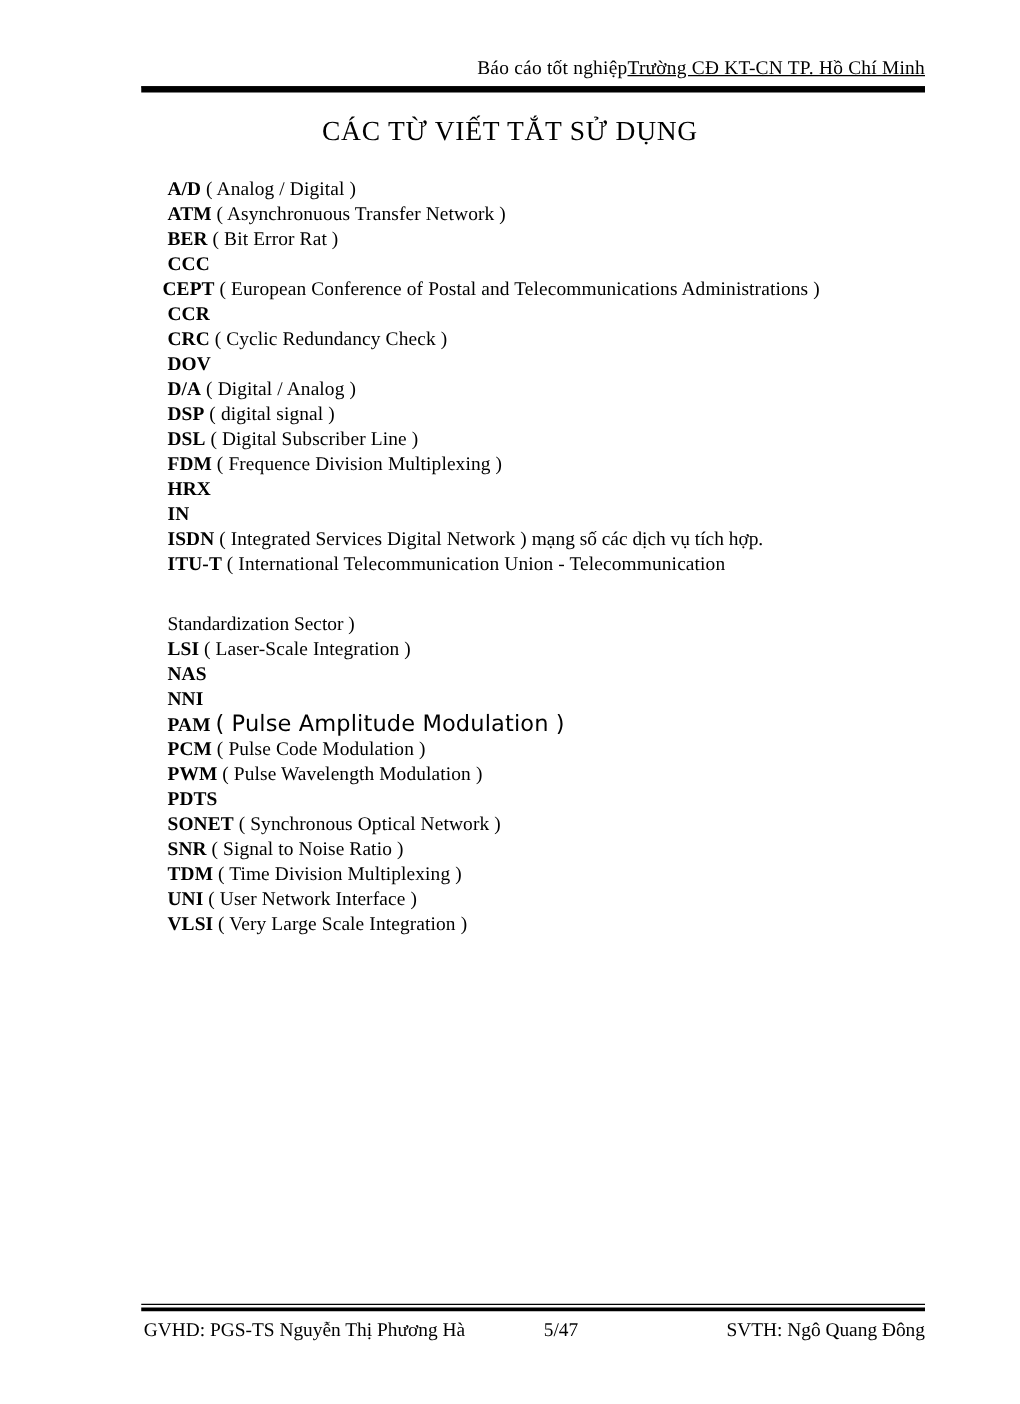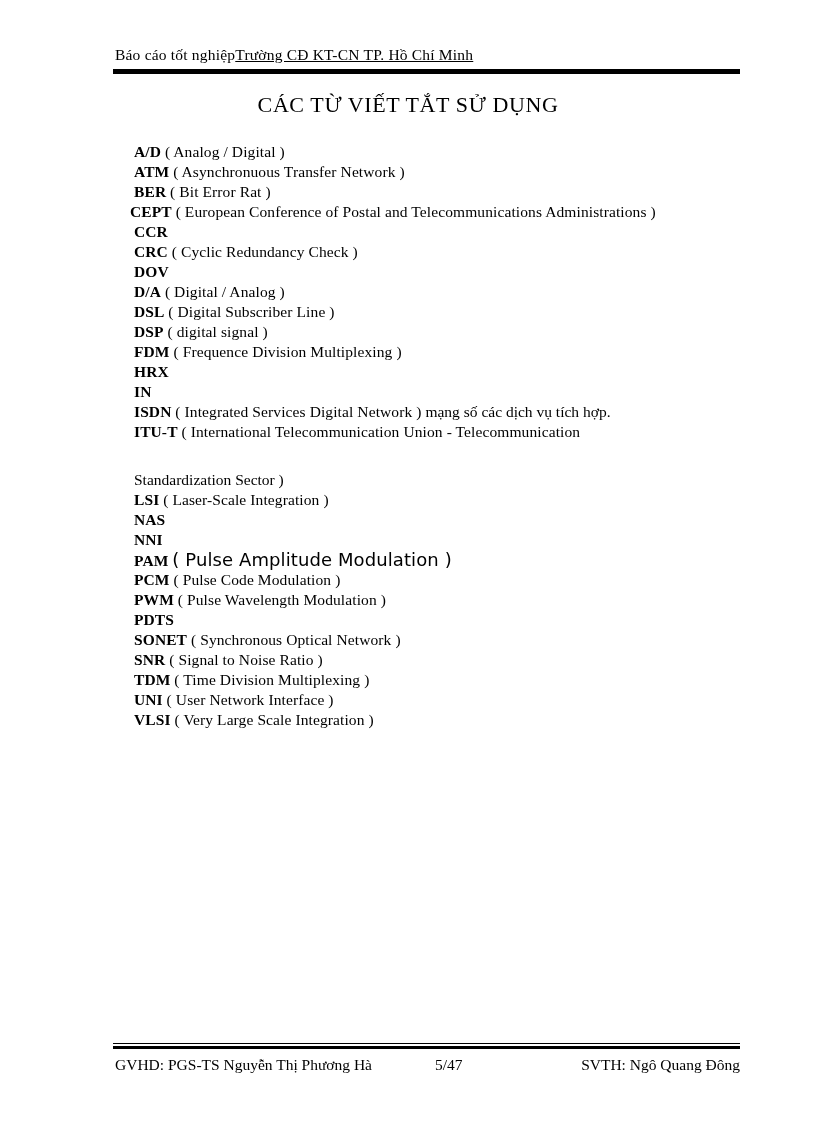--- a/index.html
+++ b/index.html
@@ -24,21 +24,21 @@
     height: 1123px;
   }
 
   
   .header {
     position: absolute;
     left: 113px;
     top: 46px;
     width: 627px;
     display: flex;
-    justify-content: flex-start;
+    justify-content: flex-end;
     align-items: baseline;
     font-size: 15.5px;
     letter-spacing: 0.2px;
     white-space: nowrap;
   }
   .header-left { padding-left: 2px; }
   .header-right { padding-right: 0px; text-decoration: underline; }
 
   .header-rule {
     position: absolute;
@@ -156,27 +156,28 @@
     <span class="header-right">Trường CĐ KT-CN TP. Hồ Chí Minh</span>
   </div>
   <div class="header-rule"></div>
 
   <div class="doc-title">CÁC TỪ VIẾT TẮT SỬ DỤNG</div>
 
   <div class="abbr-list" id="abbr-list">
       <div class="abbr-row"><span class="abbr-term">A/D</span> <span class="abbr-def">( Analog / Digital )</span></div>
       <div class="abbr-row"><span class="abbr-term">ATM</span> <span class="abbr-def">( Asynchronuous  Transfer Network )</span></div>
       <div class="abbr-row"><span class="abbr-term">BER</span> <span class="abbr-def">( Bit Error Rat )</span></div>
+      <div class="abbr-row"><span class="abbr-term">CCC</span></div>
       <div class="abbr-row row-cept"><span class="abbr-term">CEPT</span> <span class="abbr-def">( European  Conference of Postal and Telecommunications  Administrations  )</span></div>
       <div class="abbr-row"><span class="abbr-term">CCR</span></div>
       <div class="abbr-row"><span class="abbr-term">CRC</span> <span class="abbr-def">( Cyclic Redundancy  Check )</span></div>
       <div class="abbr-row"><span class="abbr-term">DOV</span></div>
       <div class="abbr-row"><span class="abbr-term">D/A</span> <span class="abbr-def">( Digital / Analog )</span></div>
+      <div class="abbr-row"><span class="abbr-term">DSP</span> <span class="abbr-def">( digital signal )</span></div>
       <div class="abbr-row"><span class="abbr-term">DSL</span> <span class="abbr-def">( Digital Subscriber Line )</span></div>
-      <div class="abbr-row"><span class="abbr-term">DSP</span> <span class="abbr-def">( digital signal )</span></div>
       <div class="abbr-row"><span class="abbr-term">FDM</span> <span class="abbr-def">( Frequence Division Multiplexing )</span></div>
       <div class="abbr-row"><span class="abbr-term">HRX</span></div>
       <div class="abbr-row"><span class="abbr-term">IN</span></div>
       <div class="abbr-row"><span class="abbr-term">ISDN</span> <span class="abbr-def">( Integrated Services Digital Network )</span> <span class="abbr-note">mạng số các dịch vụ tích hợp.</span></div>
       <div class="abbr-row"><span class="abbr-term">ITU-T</span> <span class="abbr-def">( International Telecommunication Union - Telecommunication</span></div>
       <div class="abbr-cont">Standardization  Sector )</div>
       <div class="abbr-row"><span class="abbr-term">LSI</span> <span class="abbr-def">( Laser-Scale Integration )</span></div>
       <div class="abbr-row"><span class="abbr-term">NAS</span></div>
       <div class="abbr-row"><span class="abbr-term">NNI</span></div>
       <div class="abbr-row"><span class="abbr-term">PAM</span> <span class="abbr-def def-alt">( Pulse Amplitude Modulation )</span></div>

